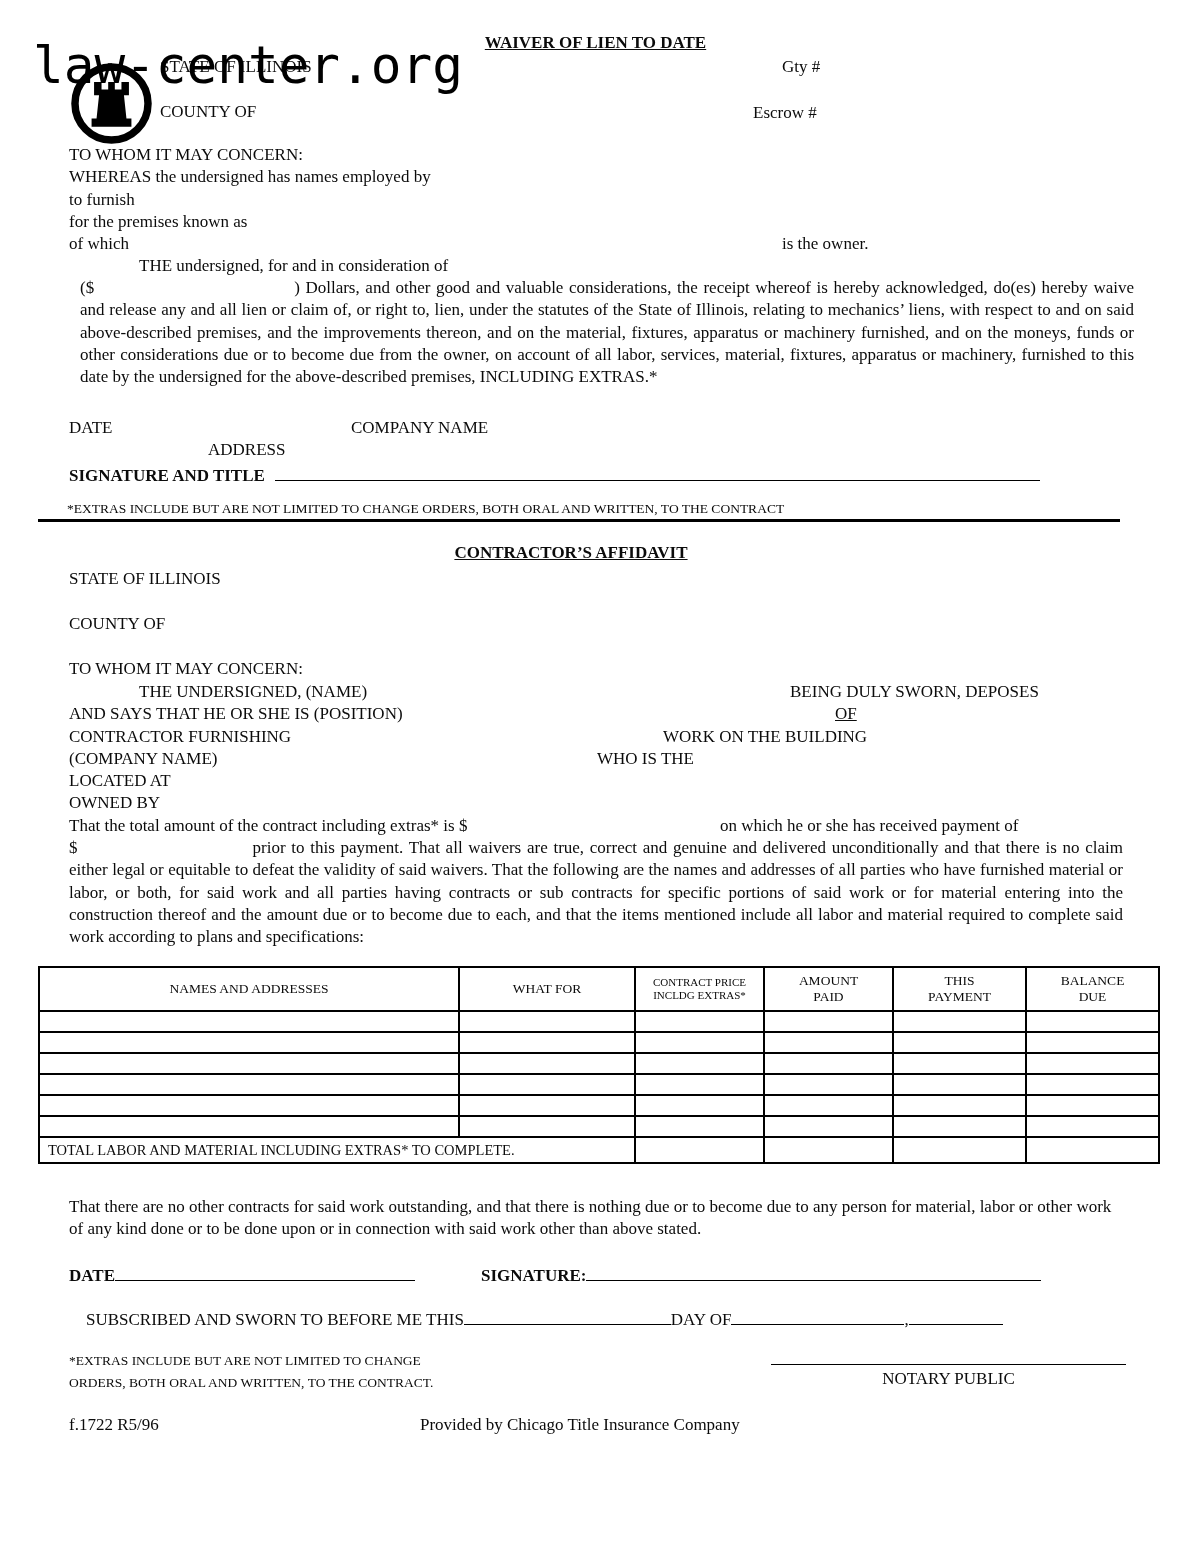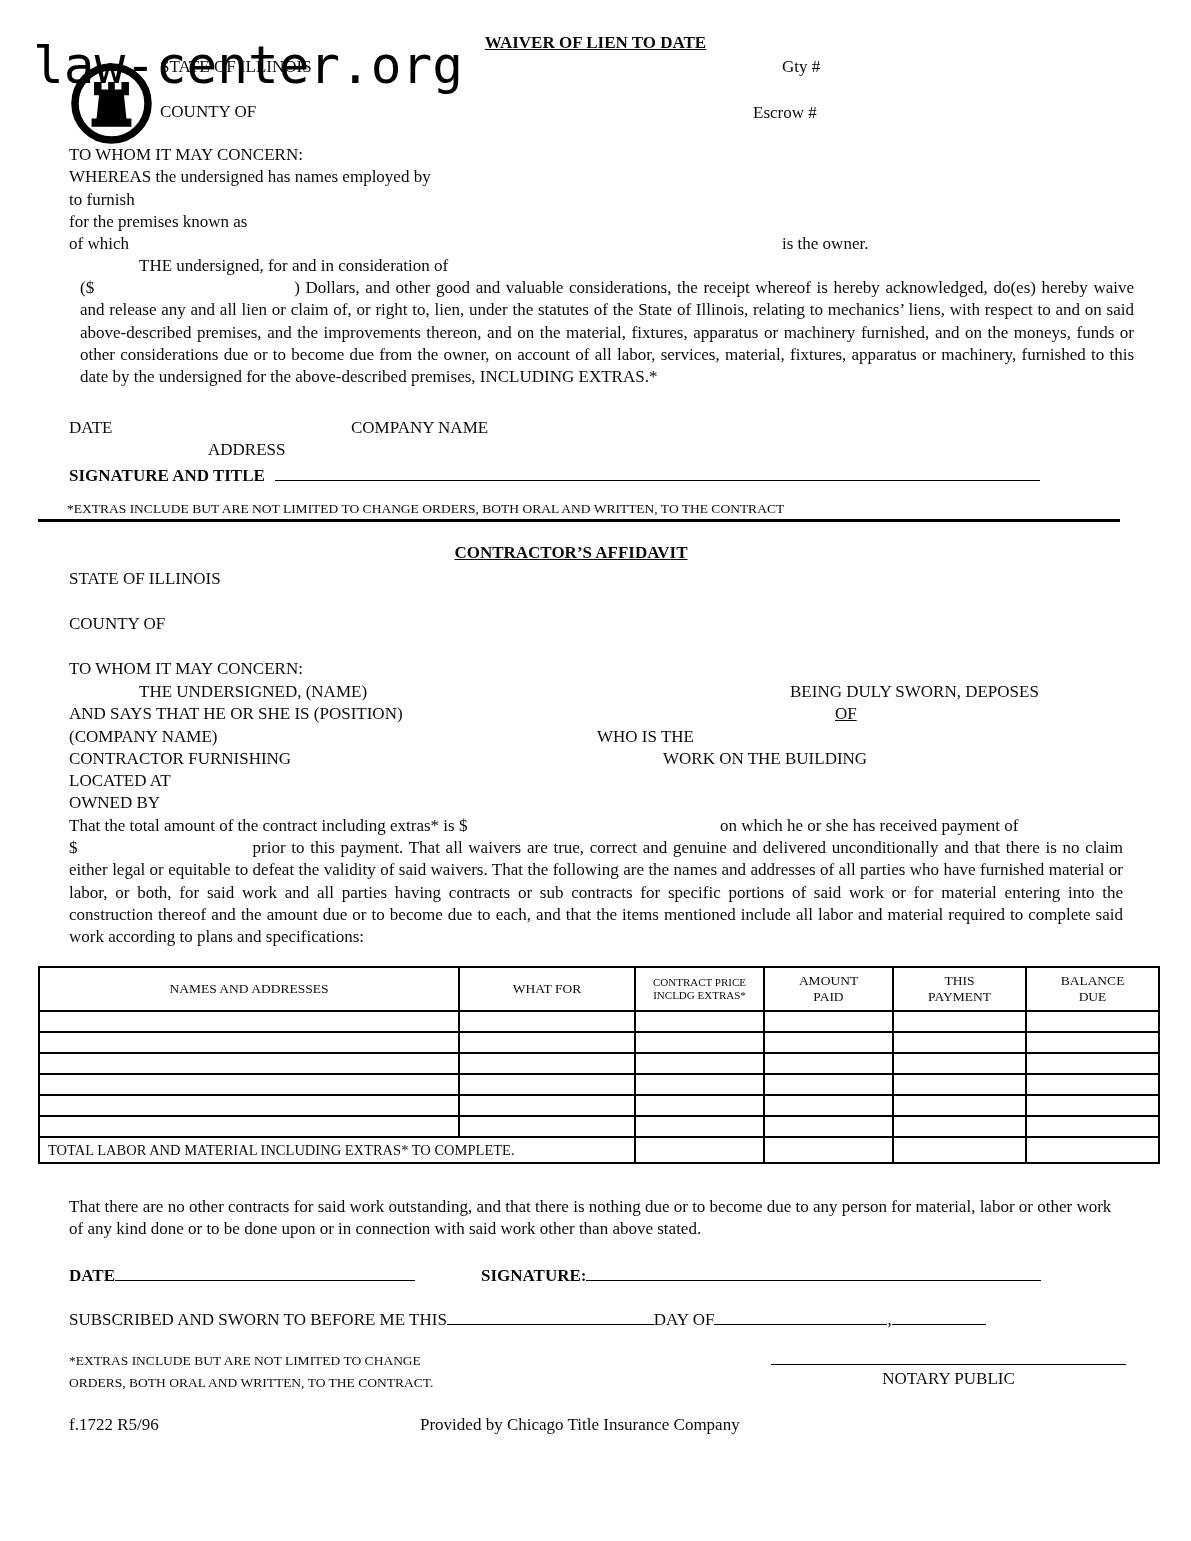--- a/index.html
+++ b/index.html
@@ -105,26 +105,26 @@
   <div class="abs" style="left:69px;top:681px;width:1054px;">
     <div class="line">
       <span style="padding-left:70px;">THE UNDERSIGNED, (NAME)</span>
       <span class="rspan" style="left:721px;">BEING DULY SWORN, DEPOSES</span>
     </div>
     <div class="line">
       <span>AND SAYS THAT HE OR SHE IS (POSITION)</span>
       <span class="rspan" style="left:766px;text-decoration:underline;">OF</span>
     </div>
     <div class="line">
+      <span>CONTRACTOR FURNISHING</span>
+      <span class="rspan" style="left:594px;">WORK ON THE BUILDING</span>
+    </div>
+    <div class="line">
       <span>(COMPANY NAME)</span>
       <span class="rspan" style="left:528px;">WHO IS THE</span>
-    </div>
-    <div class="line">
-      <span>CONTRACTOR FURNISHING</span>
-      <span class="rspan" style="left:594px;">WORK ON THE BUILDING</span>
     </div>
     <div class="line">LOCATED AT</div>
     <div class="line">OWNED BY</div>
     <div class="line">
       <span>That the total amount of the contract including extras* is $</span>
       <span class="rspan" style="left:651px;">on which he or she has received payment of</span>
     </div>
   </div>
 
   <div class="abs just" style="left:69px;top:837px;width:1054px;">
@@ -224,21 +224,21 @@
     </tbody>
       </table>
   </div>
 
   <div class="abs nowrap" style="left:69px;top:1262px;">
     <span class="bold">DATE</span><span class="ul" style="width:300px;"></span><span class="gap" style="width:66px;"></span><span class="bold">SIGNATURE:</span><span class="ul" style="width:455px;"></span>
   </div>
 
   <div class="abs" style="left:69px;top:1196px;width:1054px;">That there are no other contracts for said work outstanding, and that there is nothing due or to become due to any person for material, labor or other work of any kind done or to be done upon or in connection with said work other than above stated.</div>
 
-  <div class="abs nowrap" style="left:69px;top:1306px;text-align:center;">
+  <div class="abs nowrap" style="left:86px;top:1306px;text-align:center;">
     <span>SUBSCRIBED AND SWORN TO BEFORE ME THIS</span><span class="ul" style="width:207px;"></span><span>DAY OF</span><span class="ul" style="width:173px;"></span><span>,</span><span class="ul" style="width:94px;"></span>
   </div>
 
   <div class="abs small" style="left:69px;top:1350px;line-height:22px;">
     <div>*EXTRAS INCLUDE BUT ARE NOT LIMITED TO CHANGE</div>
     <div>ORDERS, BOTH ORAL AND WRITTEN, TO THE CONTRACT.</div>
   </div>
   <div class="abs notary-block" style="left:771px;top:1364px;">
     <span>NOTARY PUBLIC</span>
   </div>

